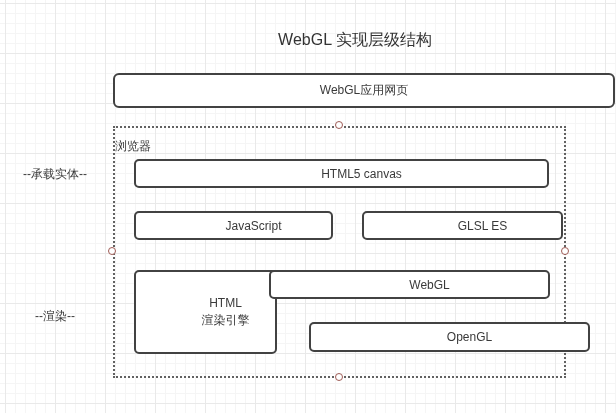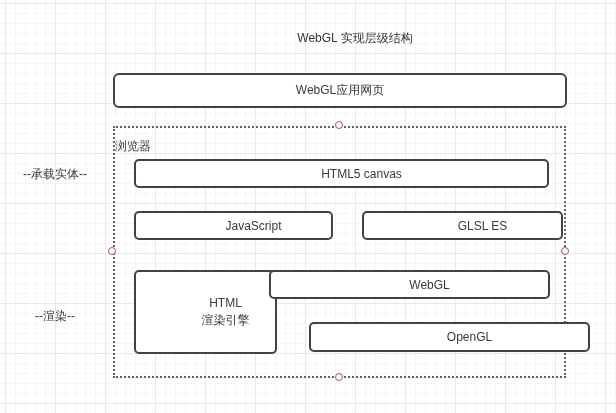--- a/index.html
+++ b/index.html
@@ -18,37 +18,37 @@
       linear-gradient(to bottom, #f5f5f5 1px, transparent 1px),
       #ffffff;
     background-size: 50px 50px, 50px 50px, 10px 10px, 10px 10px;
     background-position: 5px 3px, 5px 3px, 5px 3px, 5px 3px;
     color: #3a3a3a;
   }
   .title {
     position: absolute;
     top: 30px; left: 355px;
     transform: translateX(-50%);
-    font-size: 12px;
+    font-size: 16px;
     white-space: nowrap;
     color: #333;
   }
   .shape {
     position: absolute;
     background: #ffffff;
     border: 2px solid #424242;
     border-radius: 6px;
     display: flex;
     align-items: center;
     justify-content: center;
     font-size: 12px;
     box-sizing: border-box;
     text-align: center;
   }
-  .top-box { left: 113px; top: 73px; width: 454px; height: 35px; }
+  .top-box { left: 113px; top: 73px; width: 502px; height: 35px; }
   .browser-container {
     position: absolute;
     left: 113px; top: 126px;
     width: 453px; height: 252px;
     border: 2px dotted #616161;
     box-sizing: border-box;
     background: transparent;
   }
   .browser-label {
     position: absolute;

